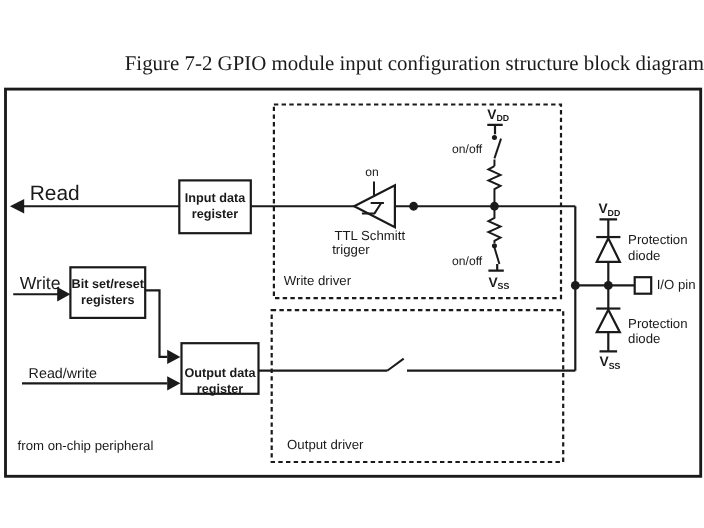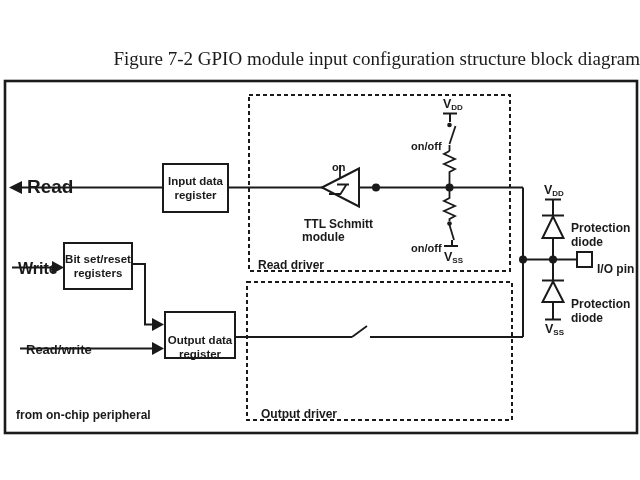--- a/index.html
+++ b/index.html
@@ -9,21 +9,21 @@
     font-family:"Liberation Sans", sans-serif; color:var(--ink);
     overflow:hidden;
   }
   #stage svg { position:absolute; left:0; top:0; }
   .ln   { stroke:var(--ink); stroke-width:2; fill:none; }
   .thin { stroke:var(--ink); stroke-width:1.8; fill:none; }
   .thick{ stroke:var(--ink); stroke-width:2.6; fill:none; }
   .dashed { stroke:var(--ink); stroke-width:2; fill:none; stroke-dasharray:4 3; }
   .whitebox { stroke:var(--ink); stroke-width:2; fill:#fff; }
   .dotf { fill:var(--ink); stroke:none; }
-  .lbl { position:absolute; font-weight:bold; font-size:12px; line-height:13px; white-space:nowrap;margin-top:10px; }
+  .lbl { position:absolute; font-weight:normal; font-size:12px; line-height:13px; white-space:nowrap; }
   .lbl.small { font-size:11px; }
   .title {
     position:absolute; left:0; top:48px; width:640px; text-align:right;
     font-family:"Liberation Serif", serif; font-size:19px; font-weight:normal;
   }
   .boxtxt {
     position:absolute; display:flex; flex-direction:column;
     align-items:center; justify-content:center;
     font-weight:bold; font-size:11.5px; line-height:14px; text-align:center;
     white-space:nowrap;
@@ -98,26 +98,26 @@
 
     <line x1="20" y1="348.5" x2="152" y2="348.5" class="ln"></line>
     <polygon points="164,348.5 152,342 152,355" class="dotf"></polygon>
   </svg>
 
   <div class="lbl" style="left:27px; top:170px; font-size:19px;">Read</div>
   <div class="lbl" style="left:18px; top:252px; font-size:16px;">Write</div>
   <div class="lbl" style="left:26px; top:333px; font-size:13px;">Read/write</div>
   <div class="lbl" style="left:16px; top:399px;">from on-chip peripheral</div>
 
-  <div class="lbl" style="left:258px; top:249px;">Read driver</div>
+  <div class="lbl" style="left:258px; top:249px;">Write driver</div>
   <div class="lbl" style="left:261px; top:398px;">Output driver</div>
 
   <div class="lbl small" style="left:332px; top:151px;">on</div>
   <div class="lbl" style="left:304px; top:208px;">TTL Schmitt</div>
-  <div class="lbl" style="left:302px; top:221px;">module</div>
+  <div class="lbl" style="left:302px; top:221px;">trigger</div>
 
   <div class="lbl small" style="left:411px; top:130px;">on/off</div>
   <div class="lbl small" style="left:411px; top:232px;">on/off</div>
 
   <div class="vlab" style="left:443px; top:97px;"><span>V</span><span class="sub">DD</span></div>
   <div class="vlab" style="left:444px; top:250px;"><span>V</span><span class="sub">SS</span></div>
 
   <div class="vlab" style="left:544px; top:183px;"><span>V</span><span class="sub">DD</span></div>
   <div class="vlab" style="left:545px; top:322px;"><span>V</span><span class="sub">SS</span></div>
 

